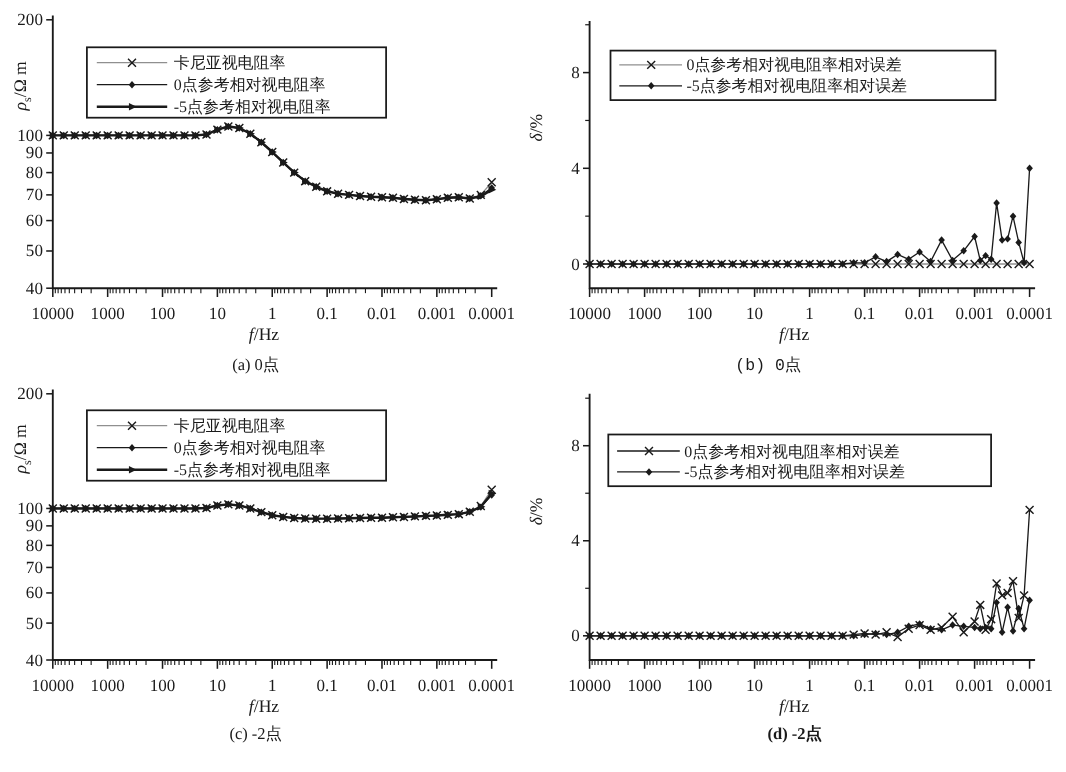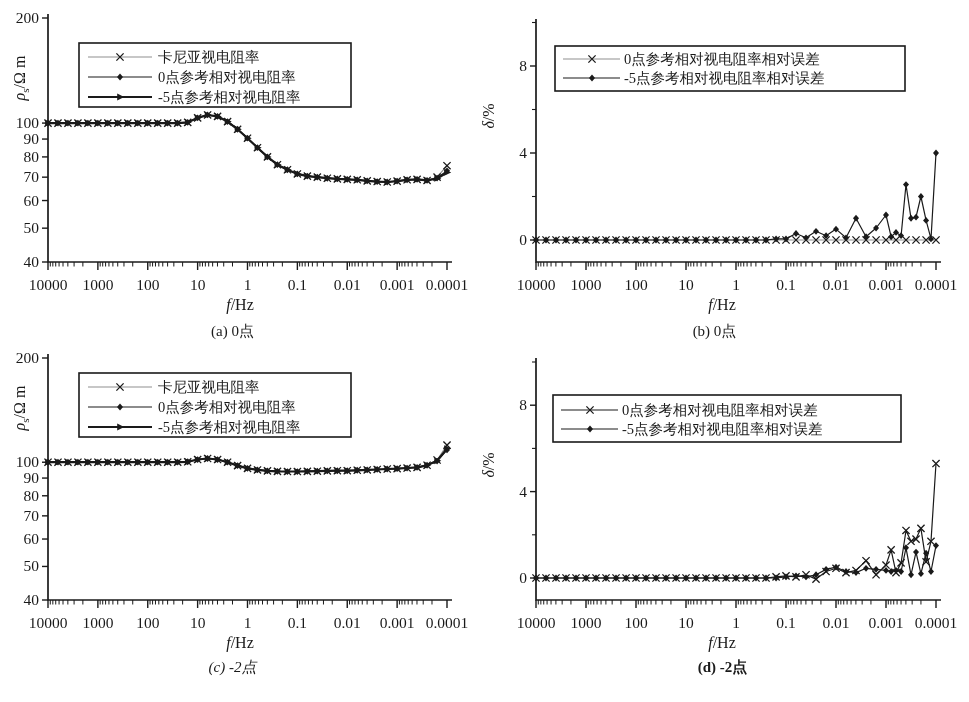--- a/index.html
+++ b/index.html
@@ -913,16 +913,16 @@
   <div class="lbl rot" style="left:-24px;top:398px;width:90px;height:20px;"><span class="it">ρ</span><sub>s</sub><span>/Ω m</span></div>
 
   <div class="lbl rot" style="left:466px;top:456px;width:46px;height:18px;"><span class="it">δ</span><span>/%</span></div>
 
   <div class="lbl" style="left:200px;top:296px;width:80px;"><span class="it">f</span><span>/Hz</span></div>
   <div class="lbl" style="left:682px;top:296px;width:80px;"><span class="it">f</span><span>/Hz</span></div>
   <div class="lbl" style="left:200px;top:634px;width:80px;"><span class="it">f</span><span>/Hz</span></div>
   <div class="lbl" style="left:682px;top:634px;width:80px;"><span class="it">f</span><span>/Hz</span></div>
 
   <div class="cap" style="left:180px;top:322px;width:105px;text-align:center;">(a) 0点</div>
-  <div class="cap" style="left:662px;top:322px;width:105px;">(b) 0点</div>
-  <div class="cap" style="left:180px;top:658px;width:105px;font-style:italic;">(c) -2点</div>
+  <div class="cap" style="left:646px;top:322px;width:105px;font-family:Liberation Mono, monospace;">(b) 0点</div>
+  <div class="cap" style="left:180px;top:658px;width:105px;">(c) -2点</div>
   <div class="cap" style="left:670px;top:658px;width:105px;font-weight:bold;">(d) -2点</div>
 </div>
 
 </body></html>

